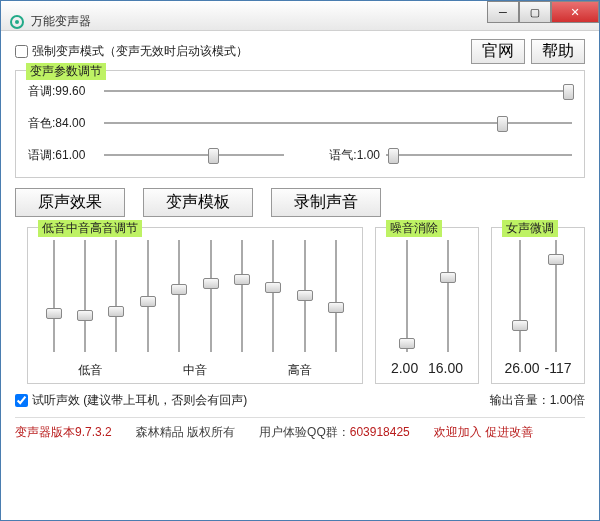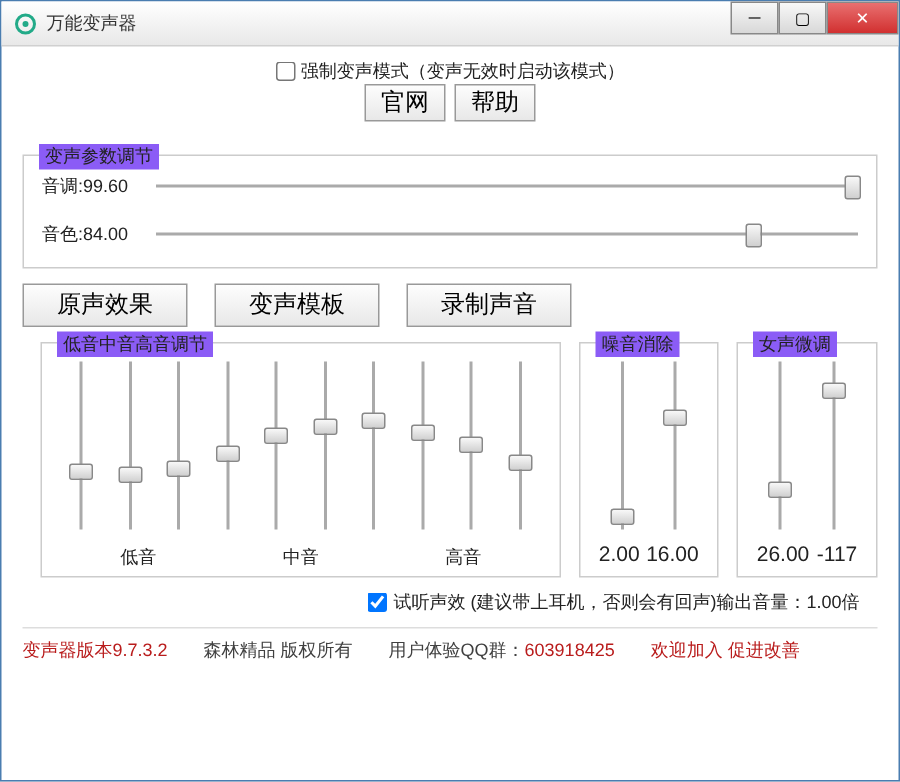--- a/index.html
+++ b/index.html
@@ -1,49 +1,49 @@
 <!DOCTYPE html>
 <html><head>
 <meta charset="utf-8">
 <style>
 * { box-sizing: border-box; margin: 0; padding: 0; font-family: "Microsoft YaHei", SimSun, sans-serif; }
 body { background: #a8b0b0; width: 600px; height: 521px; overflow: hidden; }
 .window { width: 600px; height: 521px; background: #fff; border: 1px solid #4a7db0; position: relative; }
-.titlebar { height: 30px; background: linear-gradient(#fff, #e8e8e8); border-bottom: 1px solid #d0d0d0; display: flex; align-items: center; padding-left: 8px; }
+.titlebar { height: 30px; background: linear-gradient(#fff, #e8e8e8); border-bottom: 1px solid #d0d0d0; display: flex; align-items: flex-end; padding-left: 8px; }
 .titlebar-icon { width: 16px; height: 16px; margin-right: 6px; }
 .titlebar-title { font-size: 12px; color: #333; }
 .winbtns { position: absolute; right: 0; top: 0; display: flex; }
 .winbtn { width: 32px; height: 22px; border: 1px solid #888; background: linear-gradient(#f8f8f8,#d8d8d8); display: flex; align-items: center; justify-content: center; font-size: 11px; cursor: pointer; }
 .winbtn.close { background: linear-gradient(#e97070,#d13030); color: #fff; width: 48px; }
 .content { padding: 8px 14px; font-size: 12px; color: #222; }
-.toprow { display: flex; align-items: center; justify-content: space-between; margin-bottom: 22px; flex-direction: column; }
+.toprow { display: flex; align-items: center; justify-content: space-between; margin-bottom: 6px; }
 .chkrow { display: flex; align-items: center; gap: 4px; }
 input[type=checkbox] { width: 13px; height: 13px; }
 .btn { background: linear-gradient(#fdfdfd,#e8e8e8); border: 1px solid #999; padding: 1px 10px; font-size: 16px; cursor: pointer; }
 .group { border: 1px solid #ccc; padding: 10px 12px 8px; margin-bottom: 8px; position: relative; }
-.group-title { position: absolute; top: -8px; left: 10px; background: #8b5cf6; padding: 0 4px; font-size: 12px; }
+.group-title { position: absolute; top: -8px; left: 10px; background: #bef264; padding: 0 4px; font-size: 12px; }
 .sliderrow { display: flex; align-items: center; margin-bottom: 12px; gap: 6px; }
 .sliderrow:last-child { margin-bottom: 4px; }
 .slabel { min-width: 70px; font-size: 12px; }
 .hslider { flex: 1; height: 20px; position: relative; }
 .htrack { position: absolute; top: 9px; left: 0; right: 0; height: 2px; background: #aaa; }
 .hthumb { position: absolute; top: 3px; width: 11px; height: 16px; background: linear-gradient(#f8f8f8,#d0d0d0); border: 1px solid #888; border-radius: 2px; cursor: pointer; }
 .btnrow { display: flex; gap: 18px; margin: 10px 0; }
 .btnrow .btn { padding: 3px 22px; }
 .usage { font-size: 12px; margin: 10px 0 14px; }
 .eqrow { display: flex; gap: 12px; margin-bottom: 8px; margin-left: 12px; }
 .eqgroup { border: 1px solid #ccc; padding: 8px 10px 4px; position: relative; }
 .eqgroup.main { flex: 1; }
 .vsliders { display: flex; justify-content: space-around; height: 120px; }
 .vslider { width: 20px; position: relative; }
 .vtrack { position: absolute; left: 9px; top: 4px; bottom: 4px; width: 2px; background: #aaa; }
 .vthumb { position: absolute; left: 2px; width: 16px; height: 11px; background: linear-gradient(#f8f8f8,#d0d0d0); border: 1px solid #888; border-radius: 2px; cursor: pointer; }
 .eqlabels { display: flex; justify-content: space-around; font-size: 14px; margin-top: 4px; }
 .eqlabels3 { display: flex; justify-content: space-around; font-size: 12px; margin-top: 6px; }
-.botrow { display: flex; align-items: center; justify-content: flex-end; margin: 8px 12px; }
+.botrow { display: flex; align-items: center; justify-content: space-between; margin: 8px 0; }
 .statusbar { border-top: 1px solid #ddd; padding-top: 6px; display: flex; gap: 24px; font-size: 12px; }
 .statusbar a { color: #b91c1c; text-decoration: none; }
 .statusbar .copy { color: #404040; }
 </style>
 </head>
 <body>
 
 <div class="window">
   <div class="titlebar">
     <span class="titlebar-icon">
@@ -82,20 +82,32 @@
             <div class="hthumb" style="left:98%"></div>
           </div>
       </div>
       <div class="sliderrow">
         <span class="slabel"><span>音色:</span><span>84.00</span></span>
         <div class="hslider">
             <div class="htrack"></div>
             <div class="hthumb" style="left:84%"></div>
           </div>
       </div>
+      <div class="sliderrow">
+        <span class="slabel"><span>语调:</span><span>61.00</span></span>
+        <div class="hslider" style="flex:0 0 180px">
+            <div class="htrack"></div>
+            <div class="hthumb" style="left:58%"></div>
+          </div>
+        <span class="slabel" style="min-width:60px;text-align:right;margin-left:30px"><span>语气:</span><span>1.00</span></span>
+        <div class="hslider">
+            <div class="htrack"></div>
+            <div class="hthumb" style="left:1%"></div>
+          </div>
+      </div>
     </div>
 
     <div class="btnrow">
       <button class="btn">原声效果</button>
       <button class="btn">变声模板</button>
       <button class="btn">录制声音</button>
     </div>
 
 
     <div class="eqrow">
@@ -143,21 +155,21 @@
               <div class="vthumb" style="top:55%"></div>
             </div>
           </div>
         <div class="eqlabels3">
           <span>低音</span>
           <span>中音</span>
           <span>高音</span>
         </div>
       </div>
 
-      <div class="eqgroup" style="width:93px">
+      <div class="eqgroup" style="width:104px">
         <span class="group-title">噪音消除</span>
         <div class="vsliders" id="noise-sliders">
             <div class="vslider">
               <div class="vtrack"></div>
               <div class="vthumb" style="top:85%"></div>
             </div>
             <div class="vslider">
               <div class="vtrack"></div>
               <div class="vthumb" style="top:30%"></div>
             </div>

